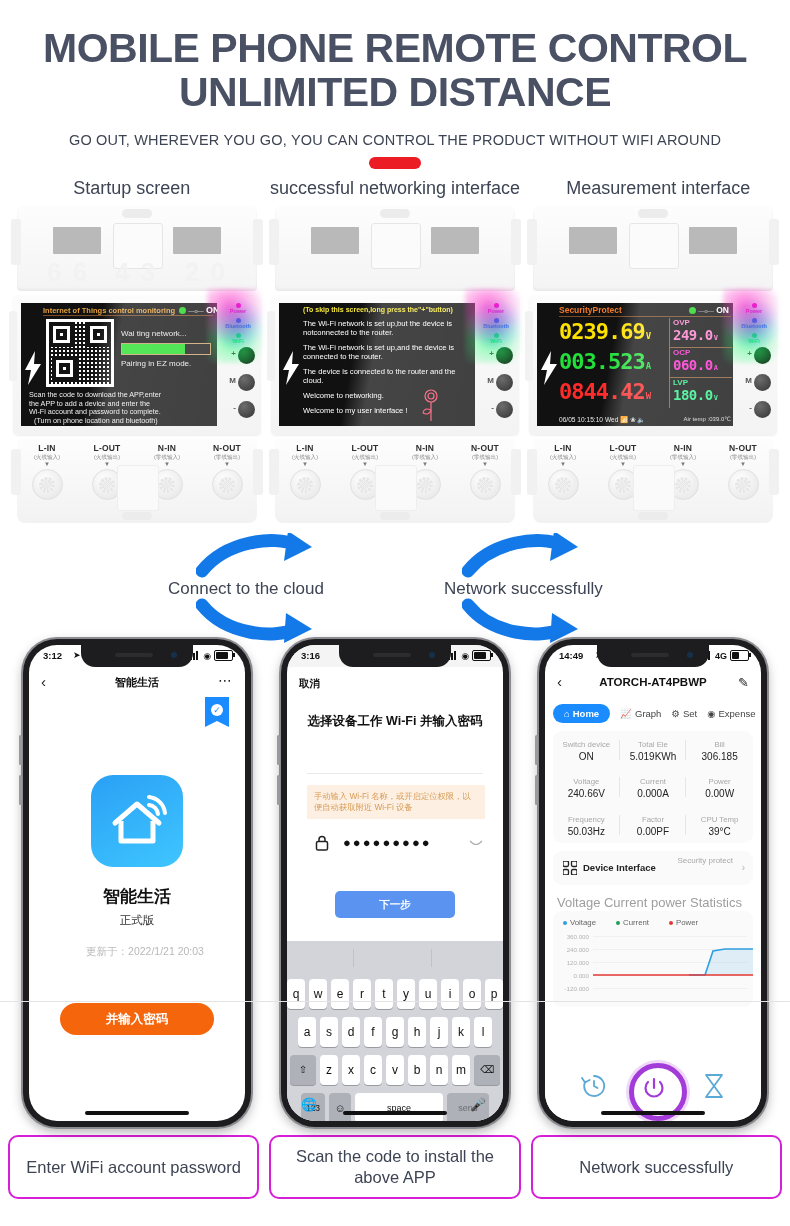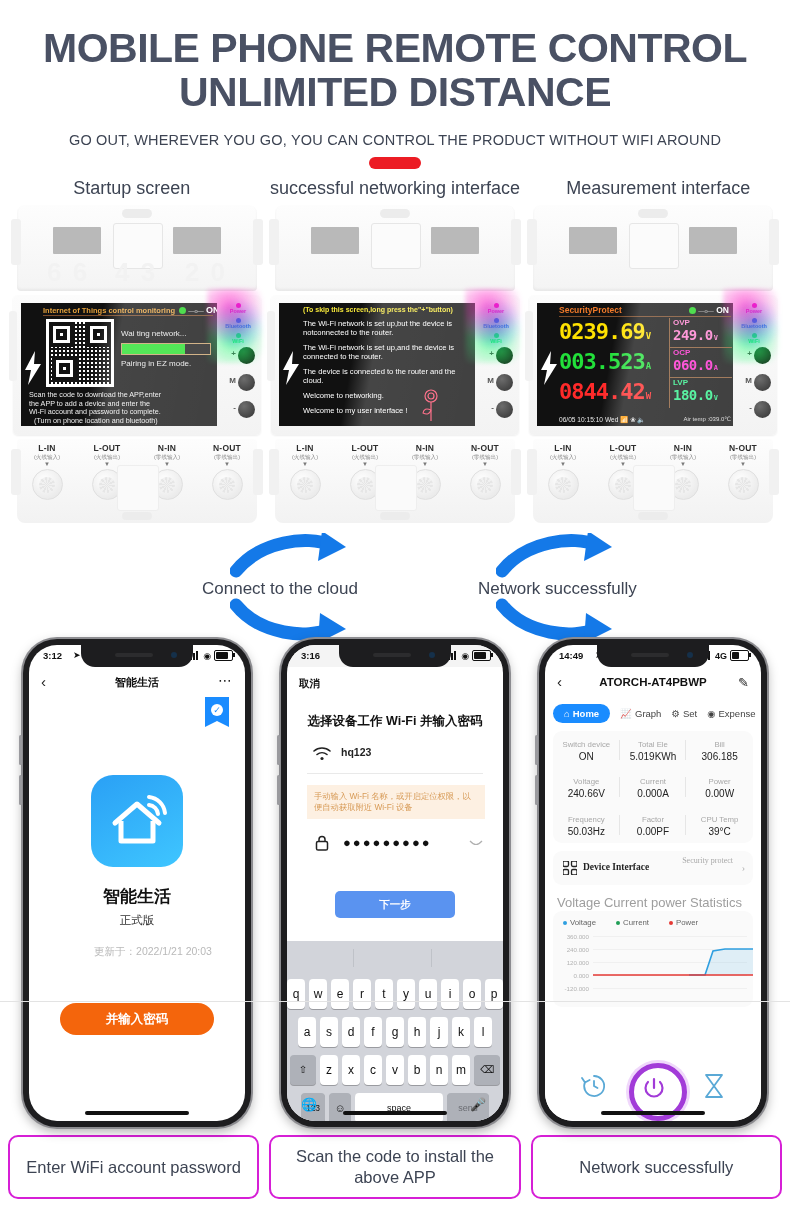--- a/index.html
+++ b/index.html
@@ -231,21 +231,21 @@
     font-family:"DejaVu Sans Mono",monospace;}
   .m-cell .num .u{font-size:7px;margin-left:1px;}
   .c-ovp{color:#ff7fd0;}
   .c-ocp{color:#ff2ad0;}
   .c-lvp{color:#2ef08a;}
   .m-bar{position:absolute;left:22px;right:2px;bottom:1px;height:11px;z-index:4;
     font-size:6.6px;color:#e9e9e9;line-height:11px;}
   .m-bar .air{float:right;font-size:6px;color:#d8d8d8;}
 
   
-  .arrow-band{position:relative;height:112px;margin-top:2px;margin-left:34px;}
+  .arrow-band{position:relative;height:112px;margin-top:2px;}
   .arrow-lbl{
     position:absolute;font-size:17px;color:#3d4453;white-space:nowrap;
   }
   .arrow-svg{position:absolute;}
 
   
   .phone-row{display:flex;padding:0 8px;box-sizing:border-box;}
   .phone-wrap{flex:1;display:flex;justify-content:center;}
   .phone{
     position:relative;width:228px;height:488px;border-radius:34px;
@@ -301,21 +301,21 @@
     border-radius:50%;background:#fff;color:#1a8cff;font-size:9px;line-height:12px;text-align:center;}
   .appicon{
     position:absolute;left:50%;margin-left:-46px;top:130px;width:92px;height:92px;
     border-radius:22px;background:linear-gradient(150deg,#2aa0f5 0%,#3fc6ff 100%);
   }
   .appicon svg{position:absolute;left:14px;top:14px;}
   .p1-appname{position:absolute;left:0;top:240px;width:100%;text-align:center;
     font-size:17px;font-weight:700;color:#111;}
   .p1-ver{position:absolute;left:0;top:268px;width:100%;text-align:center;
     font-size:11.5px;color:#333;}
-  .p1-upd{position:absolute;left:16px;top:300px;width:100%;text-align:center;
+  .p1-upd{position:absolute;left:8px;top:300px;width:100%;text-align:center;
     font-size:10.5px;color:#b9b9b9;}
   .p1-dl{
     position:absolute;left:50%;margin-left:-77px;top:358px;width:154px;height:32px;
     background:#f4650c;border-radius:17px;color:#fff;font-size:12.5px;font-weight:700;
     line-height:32px;text-align:center;
   }
 
   
   .p2-cancel{position:absolute;left:12px;top:32px;font-size:10.5px;font-weight:700;color:#111;z-index:10;}
   .p2-h{position:absolute;left:0;top:68px;width:100%;text-align:center;
@@ -369,21 +369,21 @@
     position:absolute;left:8px;right:8px;background:#fafafa;border-radius:9px;
   }
   .card.metrics{top:86px;height:112px;}
   .mgrid{display:flex;flex-wrap:wrap;height:100%;}
   .mcell{width:33.33%;box-sizing:border-box;text-align:center;padding-top:8px;
     position:relative;height:37.33px;}
   .mcell .k{font-size:7.8px;color:#a8a8a8;line-height:11px;}
   .mcell .v{font-size:10px;color:#222;line-height:14px;}
   .mcell.sep:after{content:"";position:absolute;right:0;top:9px;width:1px;height:20px;background:#e6e6e6;}
   .card.devif{top:206px;height:34px;}
-  .devif-row{position:relative;height:100%;font-family:Liberation Serif, serif;}
+  .devif-row{position:relative;height:100%;}
   .devif-row .gicon{position:absolute;left:10px;top:10px;}
   .devif-row .lbl{position:absolute;left:30px;top:11px;font-size:9.5px;font-weight:700;color:#222;}
   .devif-row .sec{position:absolute;right:20px;top:5px;text-align:right;font-size:8px;
     color:#a8a8a8;line-height:10.5px;}
   .devif-row .chev{position:absolute;right:8px;top:11px;font-size:10px;color:#b5b5b5;}
   .chart-h{position:absolute;left:12px;top:250px;font-size:13px;color:#9e9e9e;}
   .card.chart{top:266px;height:96px;}
   .legend{position:absolute;left:10px;top:7px;display:flex;gap:20px;font-size:7.8px;color:#666;}
   .legend span{display:flex;align-items:center;gap:3px;}
   .legend i{width:4px;height:4px;border-radius:50%;display:inline-block;}
@@ -871,28 +871,20 @@
               <span style="font-size:9px">◉</span>
               <span class="batt">
                   <i></i>
                 </span>
             </span>
           </div>
 
           <div class="p2-cancel">取消</div>
           <div class="p2-h">选择设备工作 Wi-Fi 并输入密码</div>
 
-          <div class="p2-wifi">
-            <svg width="18" height="14" viewBox="0 0 18 14" style="position:absolute;left:6px;top:6px;">
-              <path d="M1 4 a12 12 0 0 1 16 0" fill="none" stroke="#222" stroke-width="1.6" stroke-linecap="round"></path>
-              <path d="M4 7.5 a8 8 0 0 1 10 0" fill="none" stroke="#222" stroke-width="1.6" stroke-linecap="round"></path>
-              <circle cx="9" cy="11.5" r="1.6" fill="#222"></circle>
-            </svg>
-            <span class="nm">hq123</span>
-          </div>
           <div class="p2-div"></div>
 
           <div class="p2-tip">手动输入 Wi-Fi 名称，或开启定位权限，以便自动获取附近 Wi-Fi 设备</div>
 
           <div class="p2-pass">
             <svg width="14" height="16" viewBox="0 0 14 16" style="position:absolute;left:8px;top:4px;">
               <rect x="1.5" y="6.5" width="11" height="8.5" rx="1.6" fill="none" stroke="#222" stroke-width="1.5"></rect>
               <path d="M4 6.5 V4.5 a3 3 0 0 1 6 0 V6.5" fill="none" stroke="#222" stroke-width="1.5"></path>
             </svg>
             <span class="dots">●●●●●●●●●</span>

